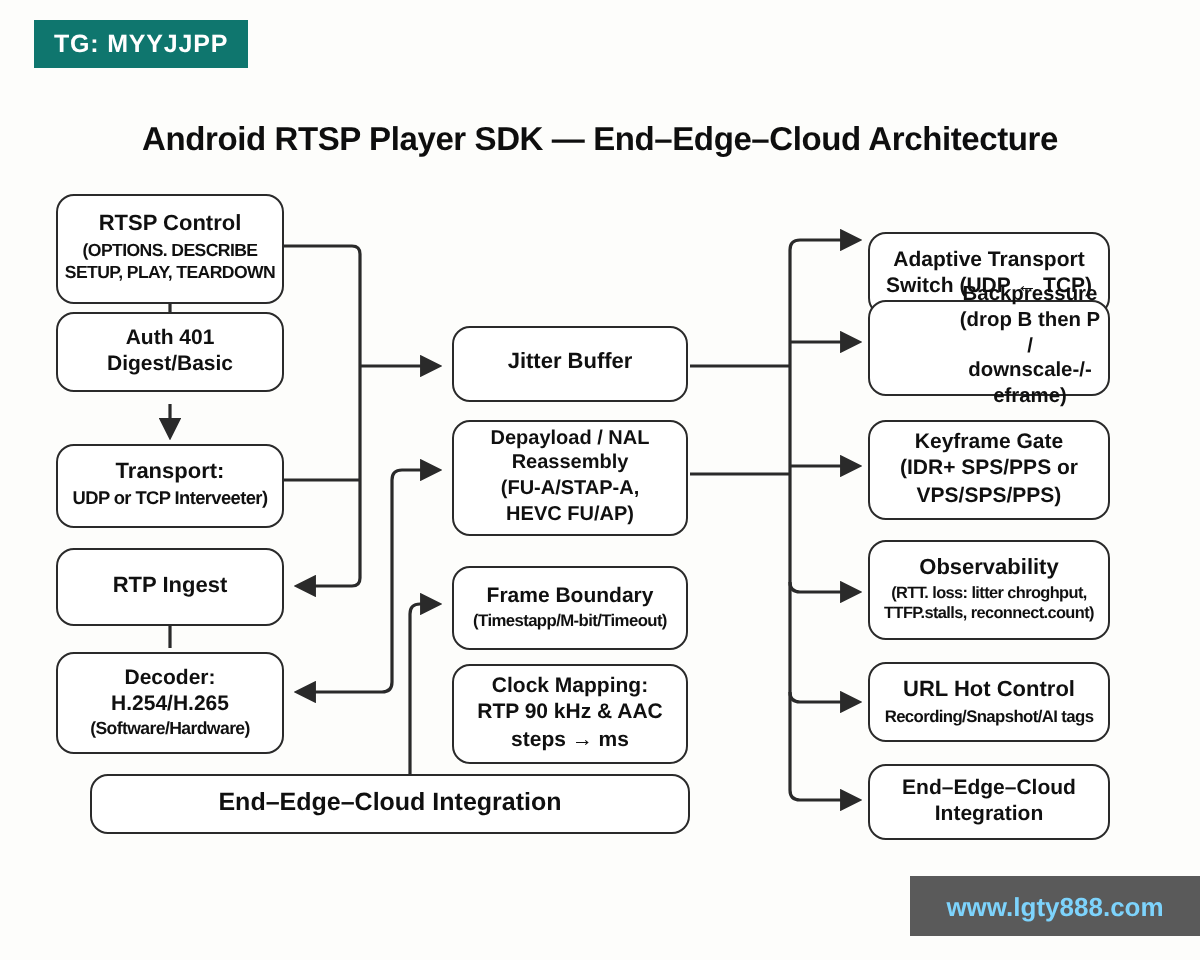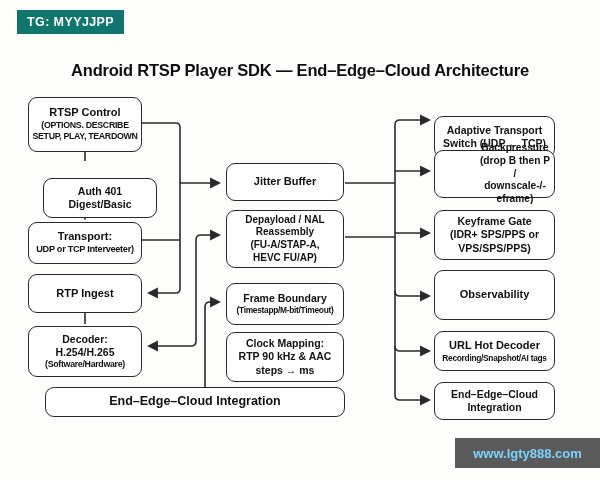--- a/index.html
+++ b/index.html
@@ -92,21 +92,21 @@
       <path d="M395,395 Q395,400 400,400 H429" marker-end="url(#arr)"></path>
     </g>
   </svg>
 
   <div class="node" style="left:28px; top:97px; width:114px; height:55px;">
     <span class="fs11">RTSP Control</span>
     <span class="sub s88">(OPTIONS. DESCRIBE
 SETUP, PLAY, TEARDOWN</span>
   </div>
 
-  <div class="node fs105" style="left:28px; top:178px; width:114px; height:40px;margin-left:15px;">
+  <div class="node fs105" style="left:28px; top:156px; width:114px; height:40px;">
     <span>Auth 401
 Digest/Basic</span>
   </div>
 
   <div class="node" style="left:28px; top:222px; width:114px; height:42px;">
     <span class="fs11">Transport:</span>
     <span class="sub s92">UDP or TCP Interveeter)</span>
   </div>
 
   <div class="node fs11" style="left:28px; top:274px; width:114px; height:39px;">
@@ -157,24 +157,26 @@
   </div>
 
   <div class="node fs105" style="left:434px; top:210px; width:121px; height:50px;">
     <span>Keyframe Gate
 (IDR+ SPS/PPS or
 VPS/SPS/PPS)</span>
   </div>
 
   <div class="node" style="left:434px; top:270px; width:121px; height:50px;">
     <span class="fs11">Observability</span>
+    <span class="sub s82">(RTT. loss: litter chroghput,
+TTFP.stalls, reconnect.count)</span>
   </div>
 
   <div class="node" style="left:434px; top:331px; width:121px; height:40px;">
-    <span class="fs11">URL Hot Decoder</span>
+    <span class="fs11">URL Hot Control</span>
     <span class="sub s84">Recording/Snapshot/AI tags</span>
   </div>
 
   <div class="node fs105" style="left:434px; top:382px; width:121px; height:38px;">
     <span>End–Edge–Cloud
 Integration</span>
   </div>
 
   <div class="watermark">
     <span>www.lgty888.com</span>

